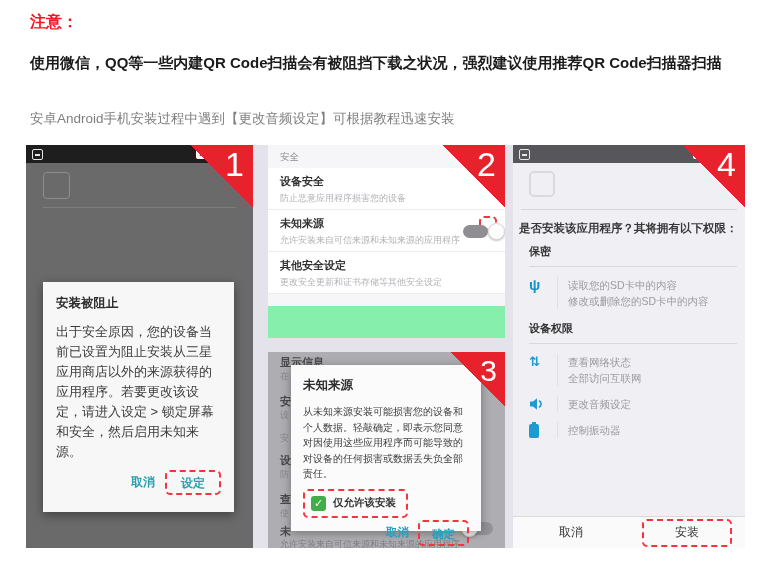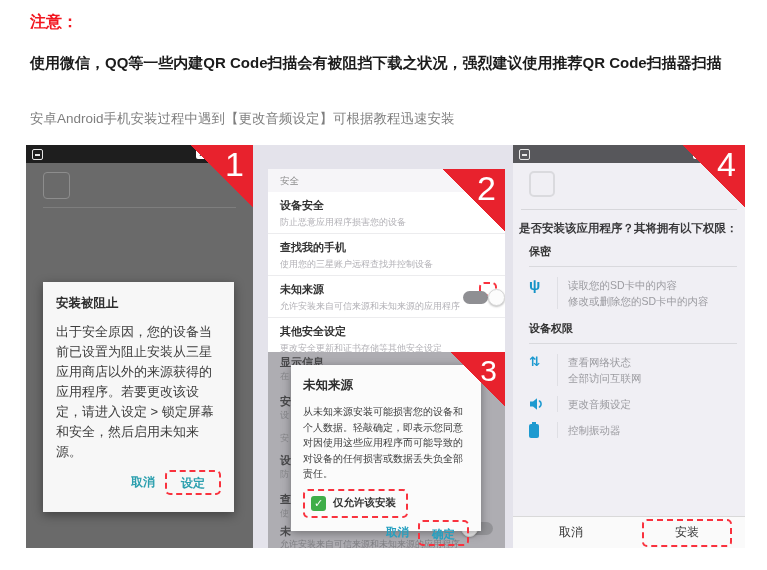--- a/index.html
+++ b/index.html
@@ -11,21 +11,21 @@
   }
   
   .notice-label { position:absolute; left:30px; top:12px; font-size:16px; font-weight:bold; color:#f2161f; }
   .notice-body  { position:absolute; left:30px; top:49px; width:712px; font-size:15px; font-weight:bold; color:#1b1b1b; line-height:28px; }
   .page-subtitle{ position:absolute; left:30px; top:110px; font-size:13.5px; color:#7f7f7f; }
 
   
   .screens { position:absolute; left:26px; top:145px; width:719px; height:403px; background:#e4e3eb; }
   .panel { position:absolute; overflow:hidden; }
   .panel-1 { left:0;   top:0;   width:227px; height:403px; background:#6a6a6a; }
-  .panel-2 { left:242px; top:0;   width:237px; height:193px; background:#86efac;margin-top:24px; }
+  .panel-2 { left:242px; top:0;   width:237px; height:193px; background:#86efac; }
   .panel-3 { left:242px; top:207px; width:237px; height:196px; background:#aeadb2; }
   .panel-4 { left:487px; top:0;   width:232px; height:403px; background:#f0eff4; }
 
   
   .corner { position:absolute; top:0; right:0; width:62px; height:62px; z-index:6;
             background:linear-gradient(to bottom left,#e8222d 50%,rgba(232,34,45,0) 50.5%); }
   .corner .num { position:absolute; top:1px; right:9px; color:#fff; font-size:34px; line-height:36px; font-weight:400; }
   .corner-sm { width:54px; height:54px; }
   .corner-sm .num { font-size:30px; right:8px; }
 
@@ -145,24 +145,20 @@
     </div>
   </div>
 
   <div class="panel panel-2">
     <div class="p2-header">安全</div>
     <div class="p2-item">
       <div class="p2-title">设备安全</div>
       <div class="p2-sub">防止恶意应用程序损害您的设备</div>
     </div>
     <div class="p2-item">
-      <div class="p2-title">查找我的手机</div>
-      <div class="p2-sub">使用您的三星账户远程查找并控制设备</div>
-    </div>
-    <div class="p2-item">
       <div class="p2-title">未知来源</div>
       <div class="p2-sub">允许安装来自可信来源和未知来源的应用程序</div>
       <span class="red-dash toggle-wrap">
         <span class="toggle">
           <span class="track"></span><span class="thumb"></span>
         </span>
       </span>
     </div>
     <div class="p2-item">
       <div class="p2-title">其他安全设定</div>

